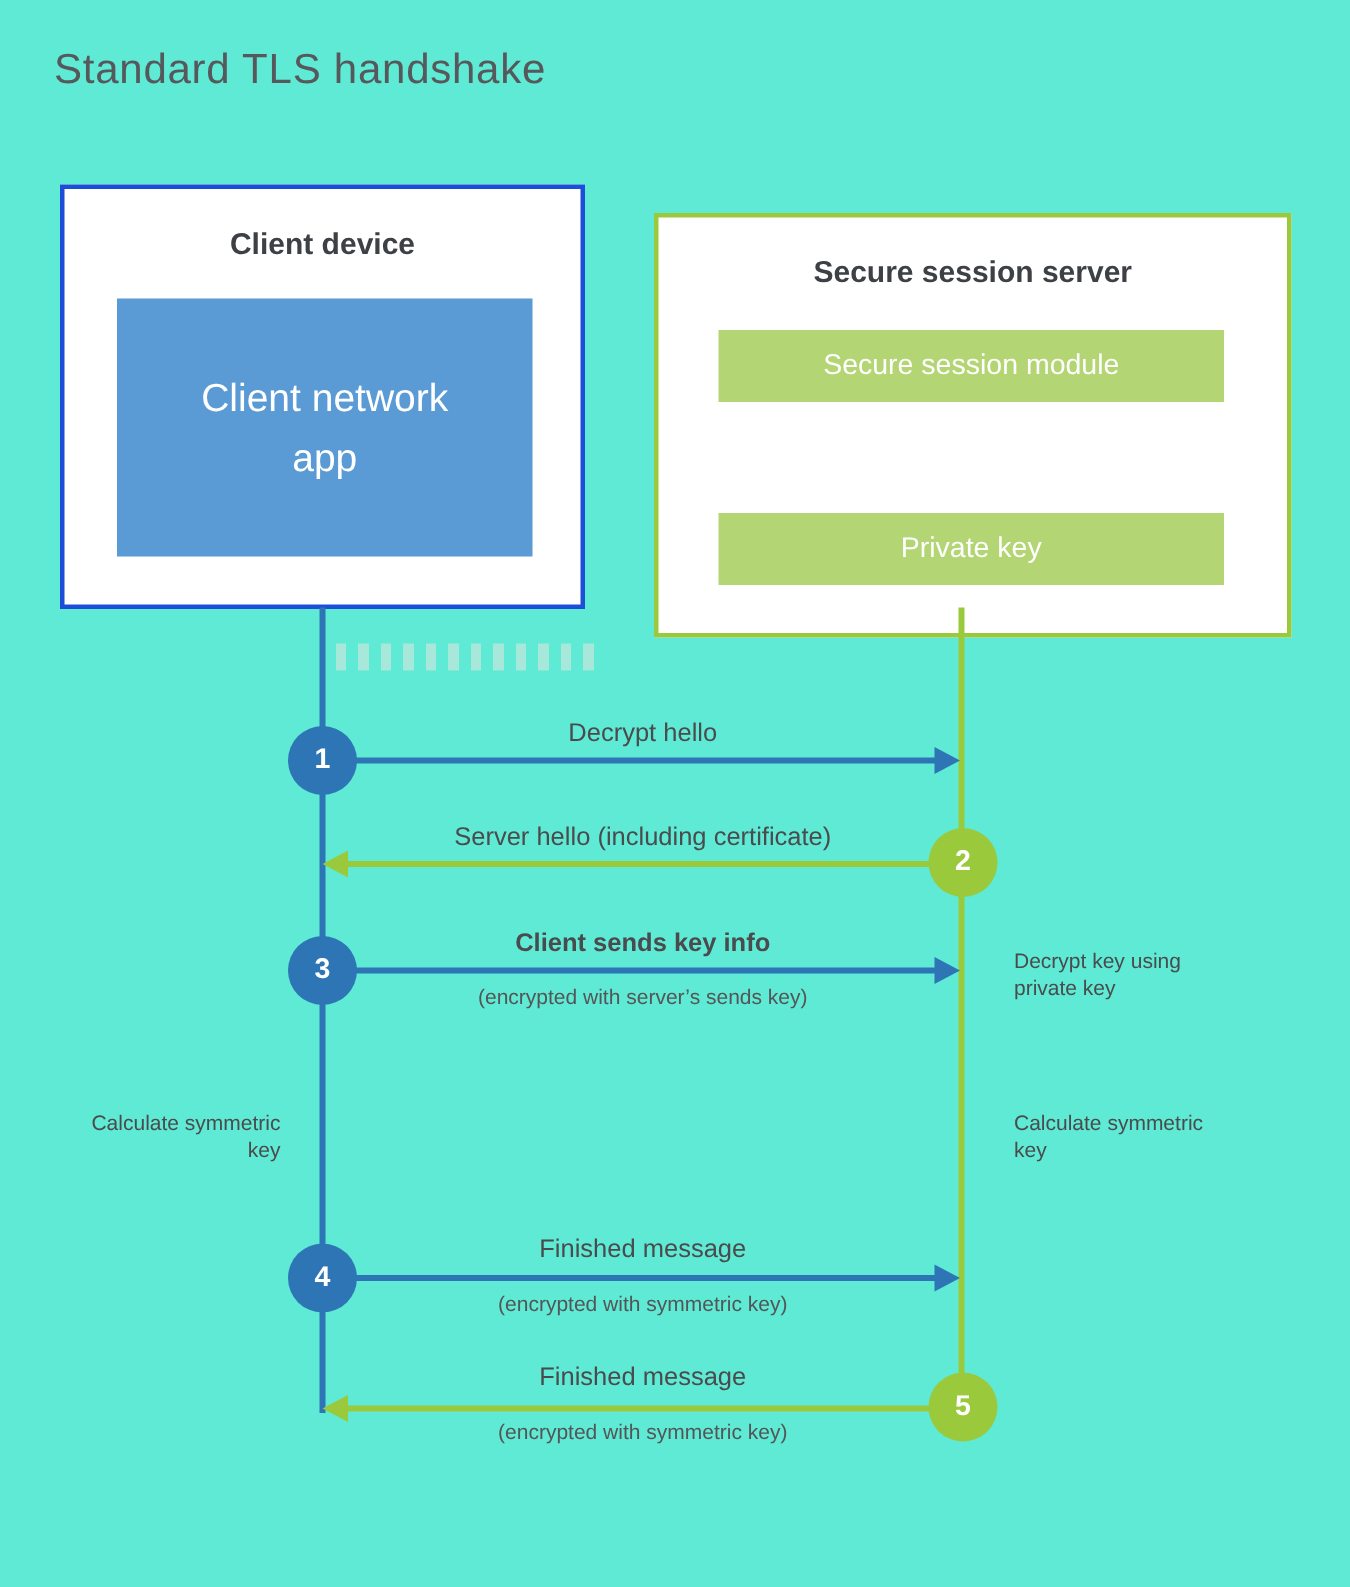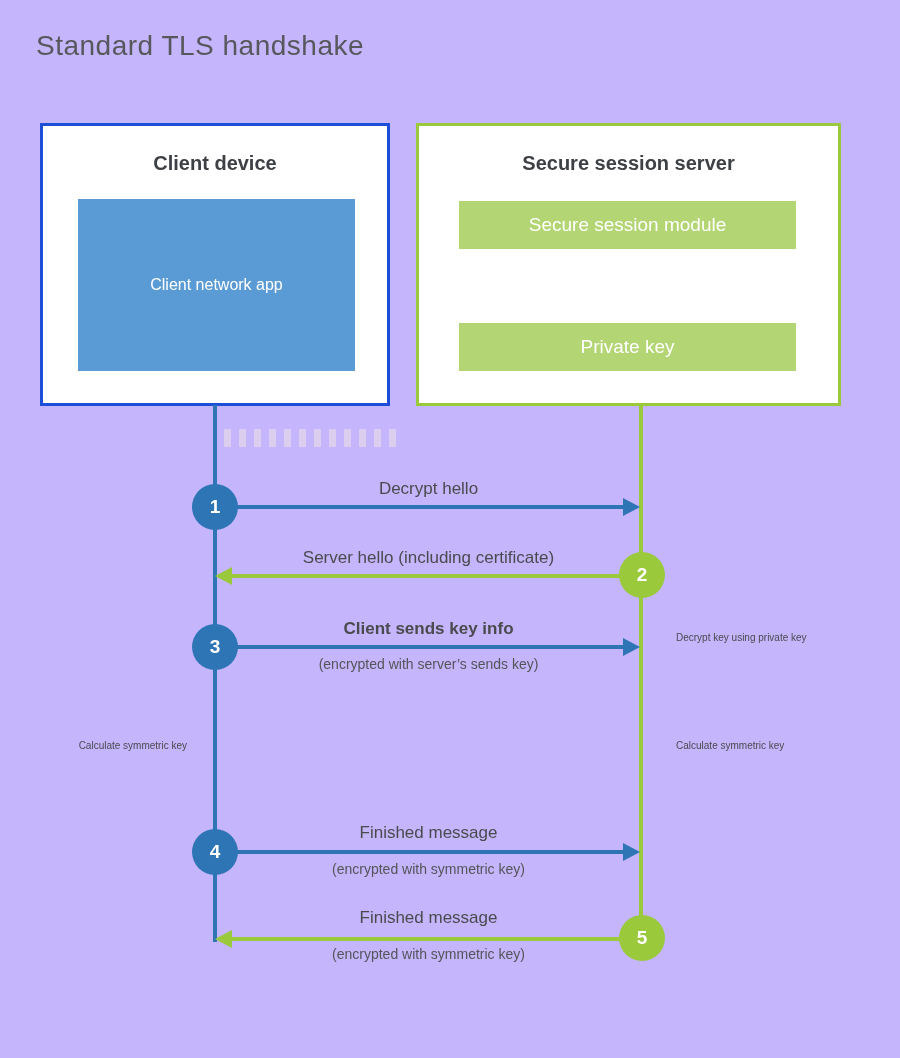--- a/index.html
+++ b/index.html
@@ -5,21 +5,21 @@
   html, body {
     margin: 0;
     padding: 0;
     background: #ffffff;
     font-family: "Liberation Sans", "DejaVu Sans", sans-serif;
   }
   .canvas {
     position: relative;
     width: 900px;
     height: 1058px;
-    background: #c4b5fd;
+    background: #5eead4;
     overflow: hidden;
   }
 
   
   .page-title {
     position: absolute;
     left: 36px;
     top: 30px;
     font-size: 28px;
     font-weight: 300;
@@ -34,43 +34,44 @@
     height: 283px;
     box-sizing: border-box;
     background: #ffffff;
   }
   .client-box {
     left: 40px;
     width: 350px;
     border: 3px solid #1d4ed8;
   }
   .server-box {
-    left: 416px;
+    left: 436px;
     width: 425px;
     border: 3px solid #9aca3c;
+    margin-top: 19px;
   }
   .actor-heading {
     position: absolute;
     left: 0;
     right: 0;
     top: 26px;
     text-align: center;
     font-size: 20px;
     font-weight: 700;
     color: #3d4045;
   }
   .client-app {
     position: absolute;
     left: 35px;
     top: 73px;
     width: 277px;
     height: 172px;
     background: #5b9bd5;
     color: #ffffff;
-    font-size: 16px;
+    font-size: 26px;
     line-height: 1.55;
     display: flex;
     align-items: center;
     justify-content: center;
     text-align: center;
     box-sizing: border-box;
     padding: 0 52px;
   }
   .server-bar {
     position: absolute;
@@ -174,21 +175,21 @@
   .label-3 { top: 619px; font-weight: bold; }
   .sub-3   { top: 656px; }
   .label-4 { top: 823px; }
   .sub-4   { top: 861px; }
   .label-5 { top: 908px; }
   .sub-5   { top: 946px; }
 
   
   .side-note {
     position: absolute;
-    font-size: 10px;
+    font-size: 14px;
     color: #4a4b4d;
     line-height: 1.32;
   }
   .note-decrypt    { left: 676px; top: 631px; width: 150px; }
   .note-calc-right { left: 676px; top: 739px; width: 150px; }
   .note-calc-left  { left: 57px;  top: 739px; width: 130px; text-align: right; }
 
   
   .ghost-artifact {
     position: absolute;

